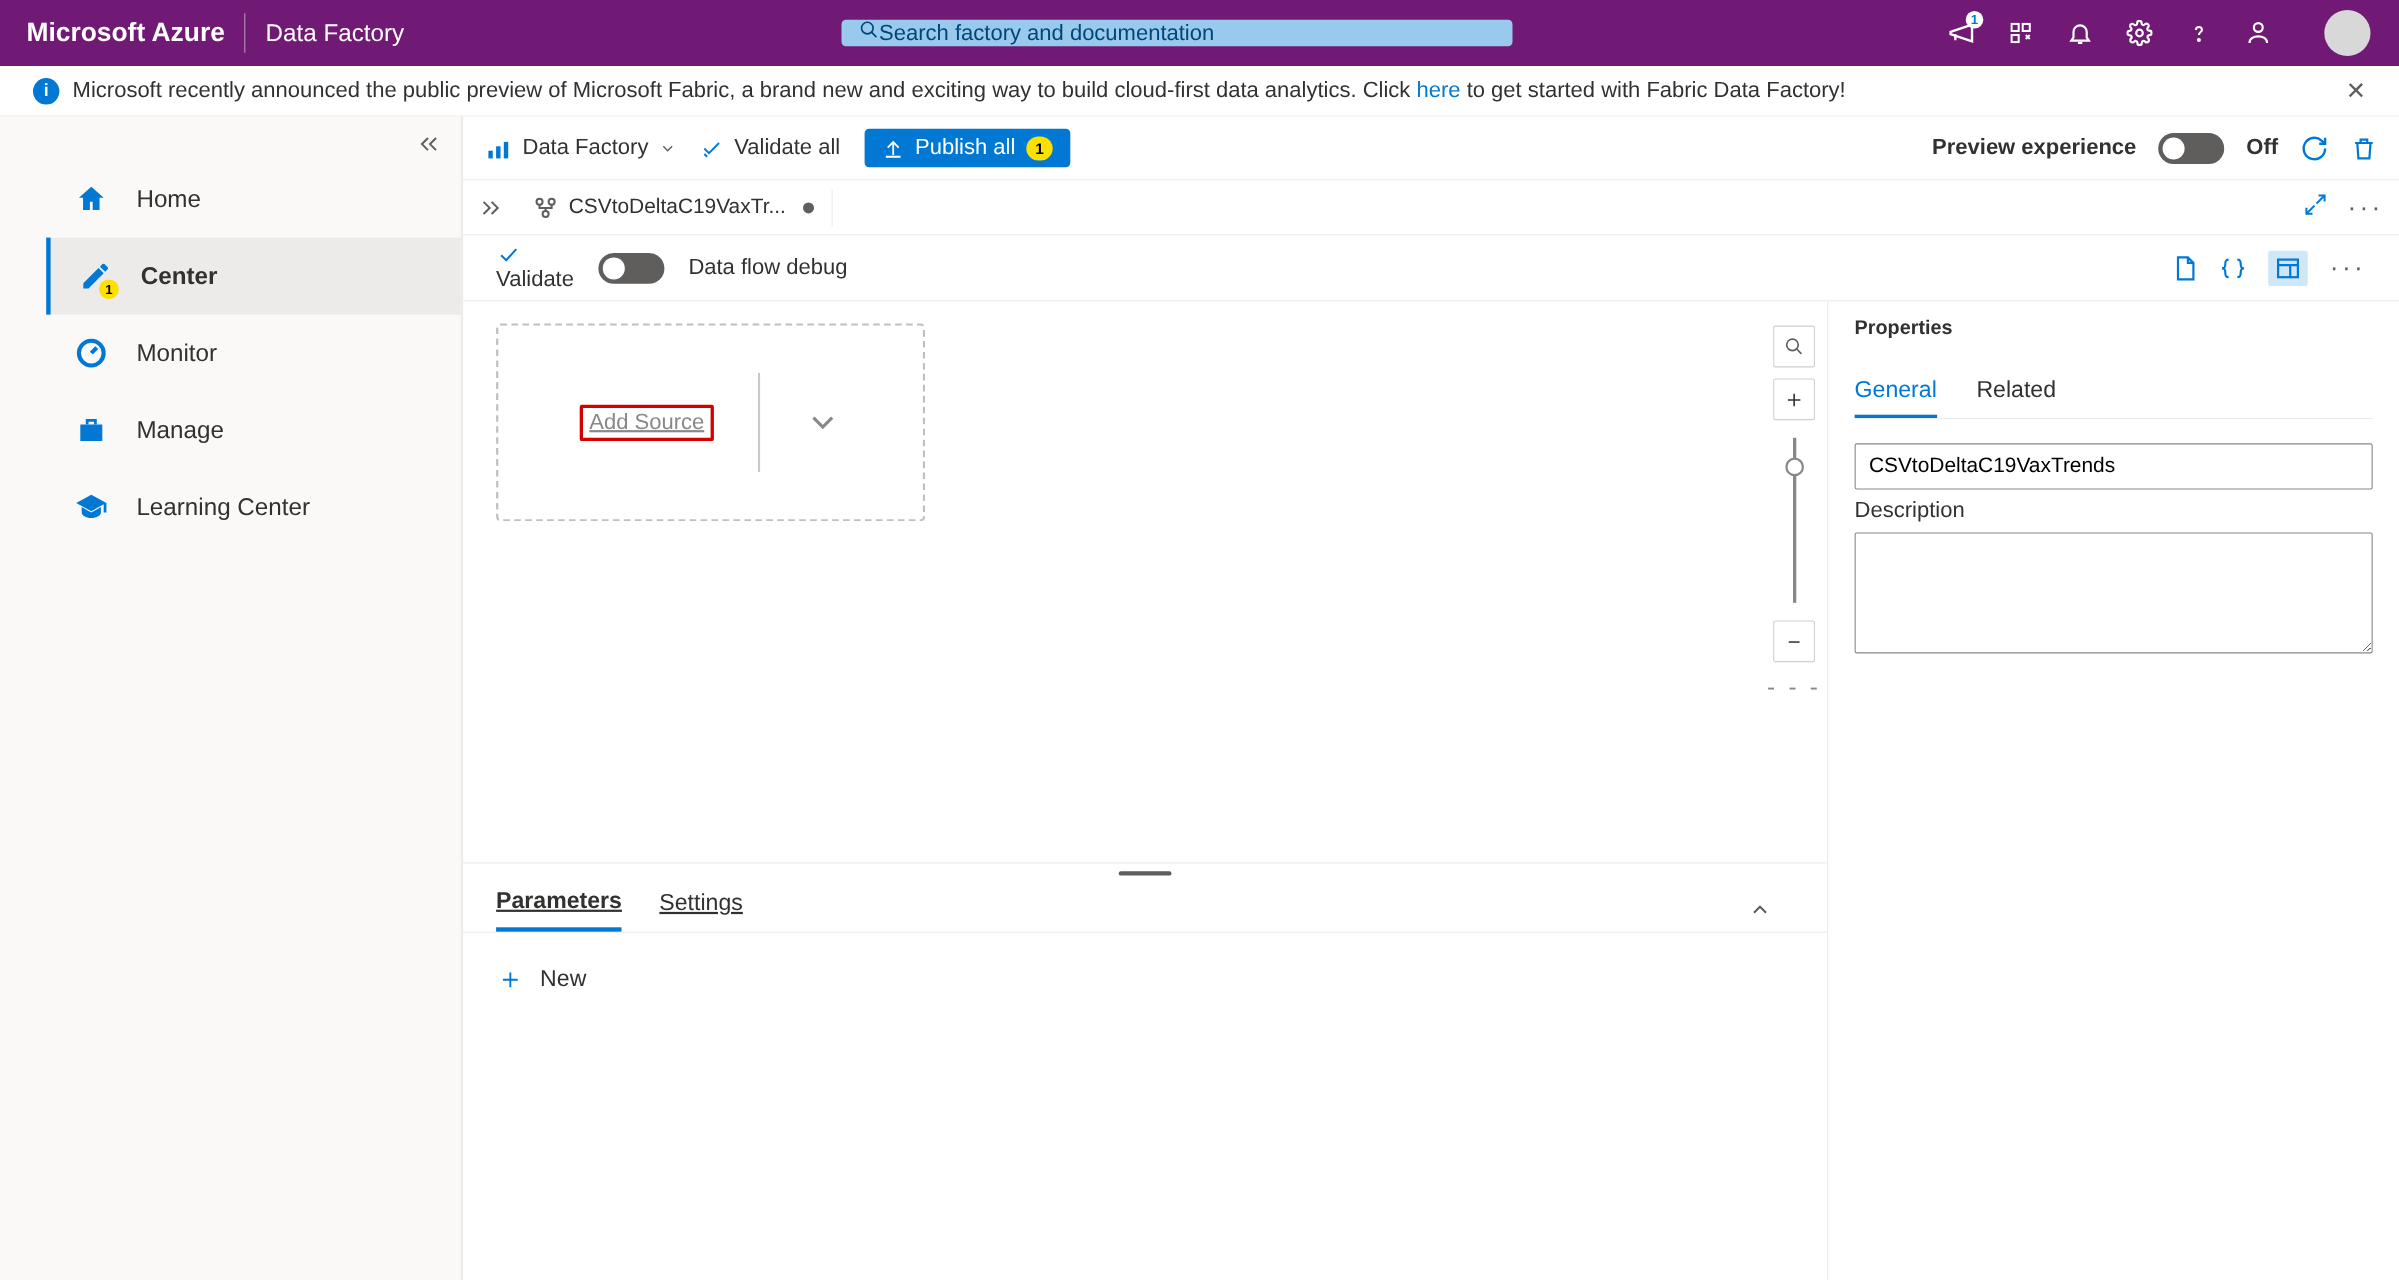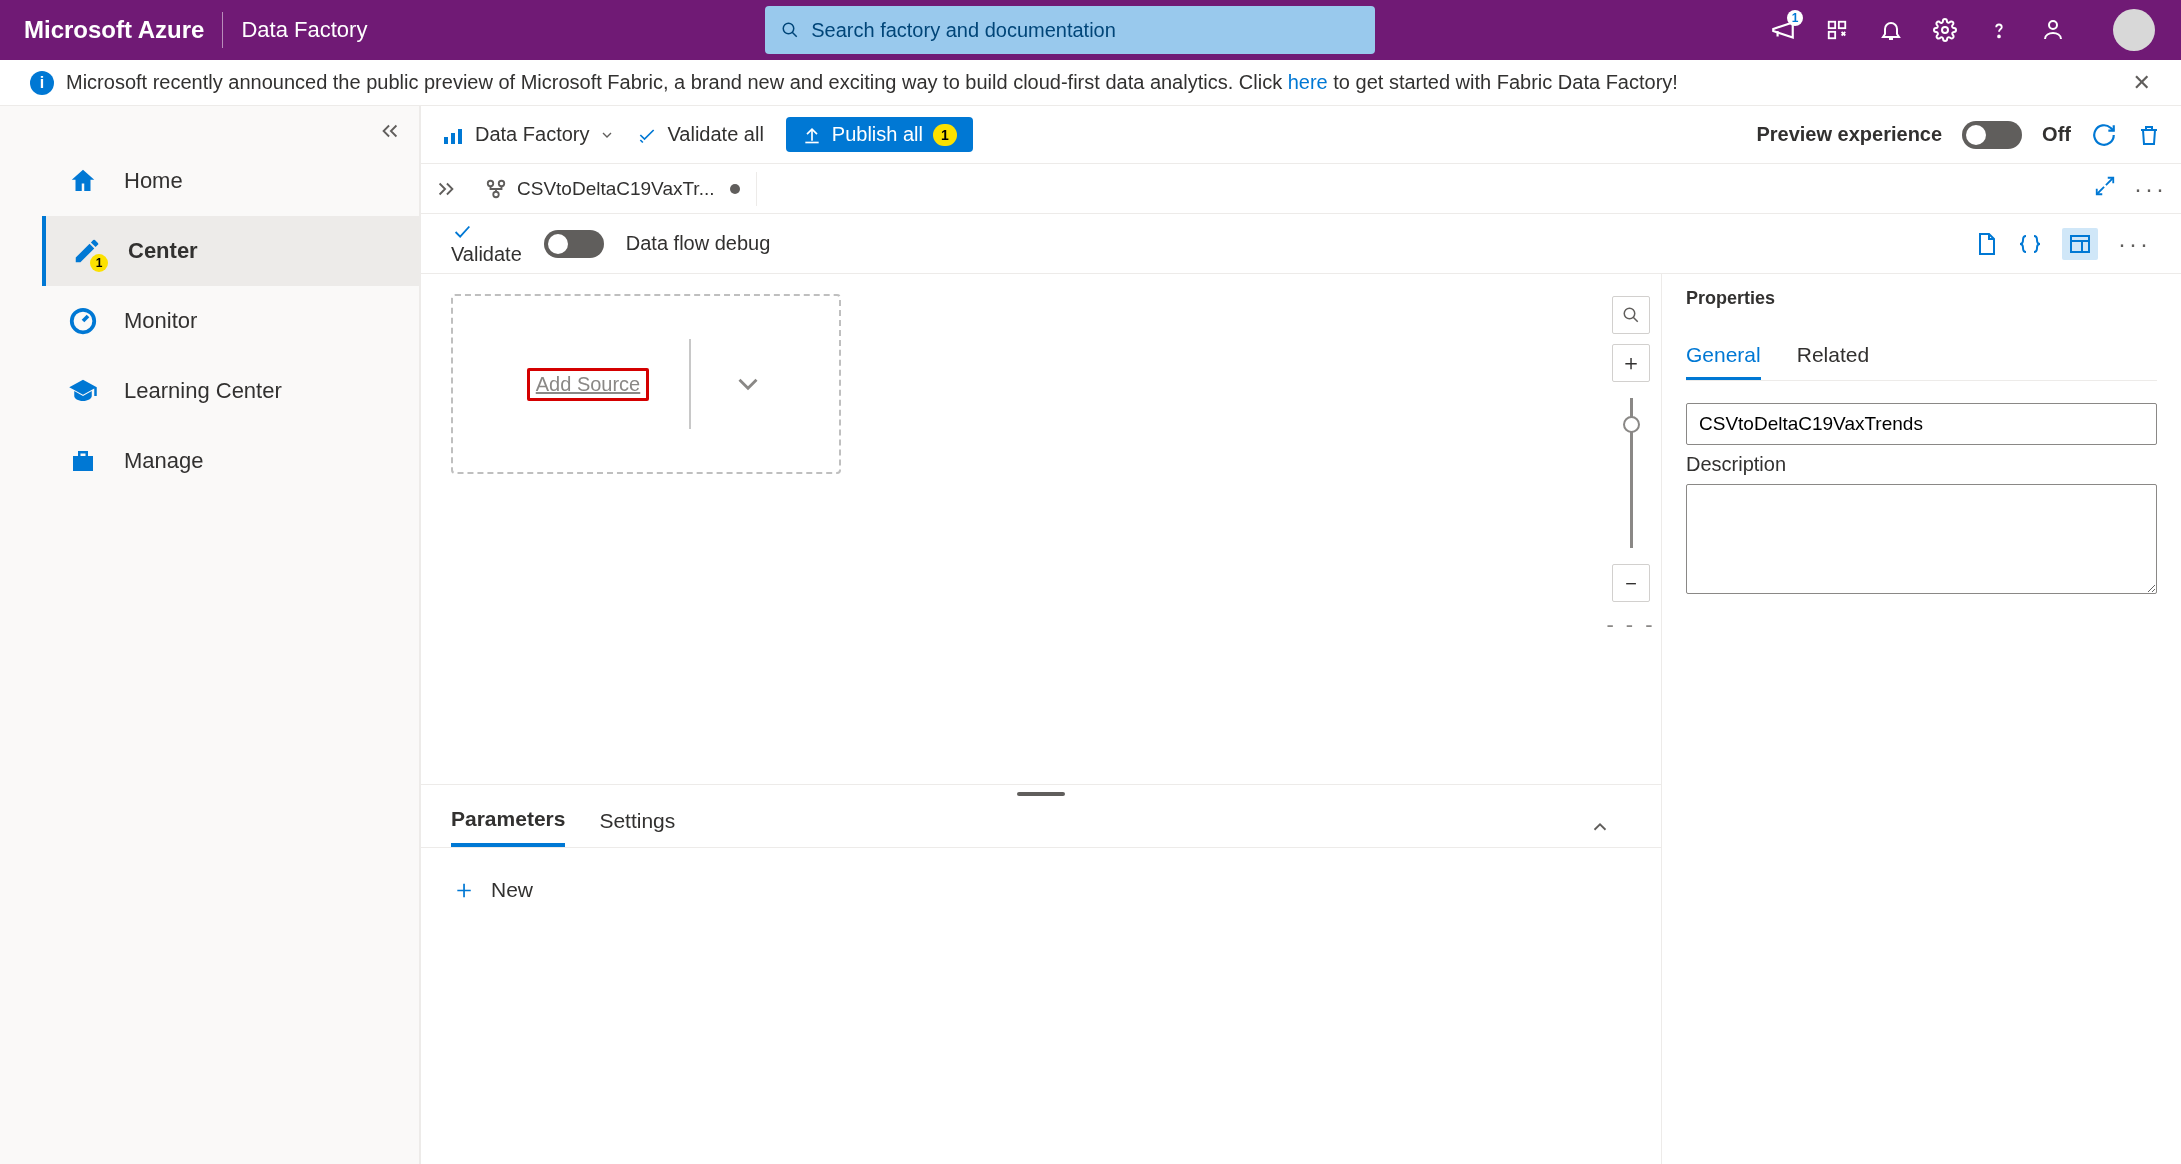--- a/index.html
+++ b/index.html
@@ -4,21 +4,21 @@
 <style>
   * { box-sizing: border-box; margin: 0; padding: 0; font-family: "Segoe UI", Tahoma, Geneva, Verdana, sans-serif; }
   body { width: 2181px; height: 1164px; background: #f5f5f5; overflow: hidden; font-size: 18px; color: #323130; }
 
   
   .top-bar { height: 60px; background: #701a75; display: flex; align-items: center; color: #fff; }
   .brand-block { display: flex; align-items: center; height: 100%; padding: 0 24px; gap: 18px; font-weight: 600; font-size: 24px; }
   .brand-block .product { font-weight: 600; }
   .brand-block .divider { width: 1px; height: 36px; background: rgba(255,255,255,0.5); }
   .brand-block .svc { font-weight: 400; font-size: 22px;}
-  .search-box { flex: 0 0 610px; margin: 0 auto; background: #99c9ed; height: 48px; border-radius: 4px; display: flex; align-items: center; gap: 12px; padding: 0 16px; color: #fff; font-size: 20px;}
+  .search-box { flex: 0 0 610px; margin: 0 auto; background: #99c9ed; height: 24px; border-radius: 4px; display: flex; padding: 0 16px; color: #fff; font-size: 20px;}
   .search-box input { background: transparent; border: none; outline: none; color: #fff; font-size: 20px; flex: 1;}
   .search-box input::placeholder { color: #004578; }
   .hdr-icons { margin-left: 20px; display: flex; align-items: center; gap: 26px; padding-right: 26px;}
   .hdr-icons .icon { width: 28px; height: 28px; display: flex; align-items: center; justify-content: center; cursor: pointer;}
   .badge-dot { position: relative;}
   .badge-dot .n { position: absolute; top:-6px; right:-6px; background:#fff; color:#0078d4; border-radius:50%; font-size:12px; width:16px; height:16px; display:flex; align-items:center; justify-content:center; font-weight:600;}
   .avatar { width:42px; height:42px; border-radius:50%; background:#d8d8d8; margin-left:20px;}
 
   
   .banner { height: 46px; background: #fff; border-bottom: 1px solid #edebe9; display:flex; align-items:center; padding: 0 30px; gap: 12px; font-size: 20px;}
@@ -72,21 +72,21 @@
   .props-panel { width:520px; border-left:1px solid #edebe9; padding: 14px 24px; font-size:20px; display:flex; flex-direction:column;}
   .props-panel h2 { font-size:18px; font-weight:600; margin-bottom:34px;}
   .props-tabs { display:flex; gap:36px; border-bottom:1px solid #edebe9; margin-bottom:22px;}
   .props-tabs .pt { padding-bottom:10px; cursor:pointer; font-size:21px;}
   .props-tabs .pt.active { color:#0078d4; border-bottom:3px solid #0078d4; font-weight:400;}
   .field-label { font-size:20px; margin-bottom:8px;}
   .field-label .req { color:#d13438; margin-left:4px;}
   .t-input { width:100%; height:42px; border:1px solid #8a8886; border-radius:2px; padding:0 12px; font-size:19px; margin-bottom:8px;}
   .t-area { width:100%; height:110px; border:1px solid #8a8886; border-radius:2px; padding:8px 12px; font-size:19px; resize:both; font-family:inherit;}
 
-  .bottom-panel { height:380px; border-top:1px solid #edebe9; display:flex; flex-direction:column;}
+  .bottom-panel { height:380px; border-top:1px solid #edebe9; display:flex; flex-direction:column;text-decoration:underline;}
   .bottom-panel .splitter-grip { height:18px; display:flex; align-items:center; justify-content:center;}
   .bottom-panel .splitter-grip .grip { width:48px; height:4px; background:#605e5c; border-radius:2px;}
   .bottom-tabs { display:flex; gap:34px; padding: 4px 30px 0 30px; border-bottom:1px solid #edebe9; align-items:center;}
   .bottom-tabs .bt { padding-bottom:12px; font-size:21px; cursor:pointer;}
   .bottom-tabs .bt.active { font-weight:600; border-bottom:4px solid #0078d4;}
   .bottom-tabs .collapse-up { margin-left:auto; cursor:pointer; color:#605e5c; padding-right:20px;}
   .bottom-content { padding:24px 30px;}
   .new-btn { display:inline-flex; align-items:center; gap:14px; color:#323130; font-size:21px; cursor:pointer;}
   .new-btn .plus { color:#0078d4; font-size:26px; font-weight:300;}
 
@@ -202,35 +202,35 @@
             <circle cx="12" cy="12" r="9"></circle>
             <path d="M12 12l4-4" stroke="#0078d4"></path>
           </svg>
       </span>
       <span>Monitor</span>
     </div>
 
     <div class="side-item">
       <span class="icon">
         <svg width="30" height="30" viewBox="0 0 24 24" fill="#0078d4">
-            <path d="M12 3L1 9l11 6 9-5v6h2V9L12 3z"></path>
-            <path d="M5 12v4c0 2 3 4 7 4s7-2 7-4v-4l-7 4-7-4z"></path>
-          </svg>
-      </span>
-      <span>Learning Center</span>
+            <path d="M4 8h16v12H4z"></path>
+            <path d="M9 8V5h6v3" fill="none" stroke="#0078d4" stroke-width="2"></path>
+          </svg>
+      </span>
+      <span>Manage</span>
     </div>
 
     <div class="side-item">
       <span class="icon">
         <svg width="30" height="30" viewBox="0 0 24 24" fill="#0078d4">
-            <path d="M4 8h16v12H4z"></path>
-            <path d="M9 8V5h6v3" fill="none" stroke="#0078d4" stroke-width="2"></path>
-          </svg>
-      </span>
-      <span>Manage</span>
+            <path d="M12 3L1 9l11 6 9-5v6h2V9L12 3z"></path>
+            <path d="M5 12v4c0 2 3 4 7 4s7-2 7-4v-4l-7 4-7-4z"></path>
+          </svg>
+      </span>
+      <span>Learning Center</span>
     </div>
   </div>
 
   <div class="main-col">
 
     <div class="toolbar">
       <span class="tb-item">
         <svg width="24" height="24" viewBox="0 0 24 24" fill="#0078d4">
             <rect x="3" y="14" width="4" height="7"></rect>
             <rect x="10" y="10" width="4" height="11"></rect>

